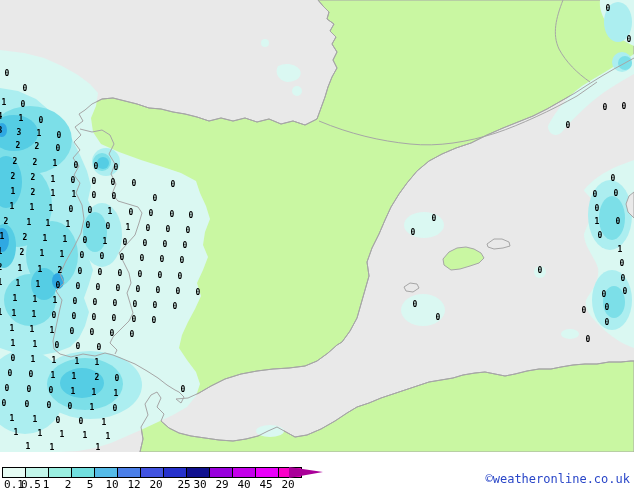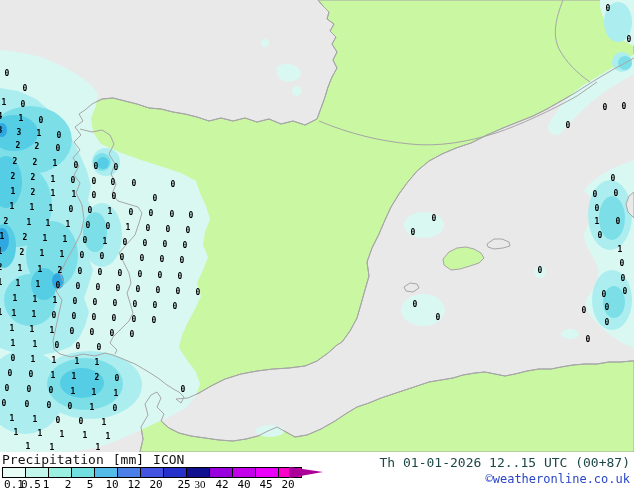--- a/index.html
+++ b/index.html
@@ -309,21 +309,20 @@
         <span class="pv" style="left: 588px; top: 340px;">0</span>
         <span class="pv" style="left: 434px; top: 219px;">0</span>
         <span class="pv" style="left: 413px; top: 233px;">0</span>
         <span class="pv" style="left: 540px; top: 271px;">0</span>
         <span class="pv" style="left: 415px; top: 305px;">0</span>
         <span class="pv" style="left: 438px; top: 318px;">0</span>
       </div>
   </div>
 
   <div id="legend">
-    <div id="legend-title-row"><span>Precipitation</span><span>[mm]</span><span>ICON</span></div>
 
     <div id="colorbar">
         <div class="cbar-cell" style="background: rgb(230, 252, 244);"></div>
         <div class="cbar-cell" style="background: rgb(194, 246, 234);"></div>
         <div class="cbar-cell" style="background: rgb(154, 239, 225);"></div>
         <div class="cbar-cell" style="background: rgb(113, 223, 223);"></div>
         <div class="cbar-cell" style="background: rgb(85, 187, 232);"></div>
         <div class="cbar-cell" style="background: rgb(75, 127, 232);"></div>
         <div class="cbar-cell" style="background: rgb(65, 83, 224);"></div>
         <div class="cbar-cell" style="background: rgb(38, 49, 204);"></div>
@@ -337,23 +336,22 @@
     <div id="cbar-ticks">
         <span class="tick" style="left: 14px;">0.1</span>
         <span class="tick" style="left: 31px;">0.5</span>
         <span class="tick" style="left: 46px;">1</span>
         <span class="tick" style="left: 68px;">2</span>
         <span class="tick" style="left: 90px;">5</span>
         <span class="tick" style="left: 112px;">10</span>
         <span class="tick" style="left: 134px;">12</span>
         <span class="tick" style="left: 156px;">20</span>
         <span class="tick" style="left: 184px;">25</span>
-        <span class="tick" style="left: 200px; font-family: Liberation Serif, serif;">30</span>
-        <span class="tick" style="left: 222px;">42</span>
+        <span class="tick" style="left: 200px;">30</span>
+        <span class="tick" style="left: 222px;">29</span>
         <span class="tick" style="left: 244px;">40</span>
         <span class="tick" style="left: 266px;">45</span>
         <span class="tick" style="left: 288px;">20</span>
       </div>
 
-    <div id="datetime" style="color: rgb(28, 71, 71);">Th 01-01-2026 12..15 UTC (00+87)</div>
     <div id="copyright" style="color: rgb(41, 70, 200);">©weatheronline.co.uk</div>
   </div>
 </div>
 
 </body></html>

